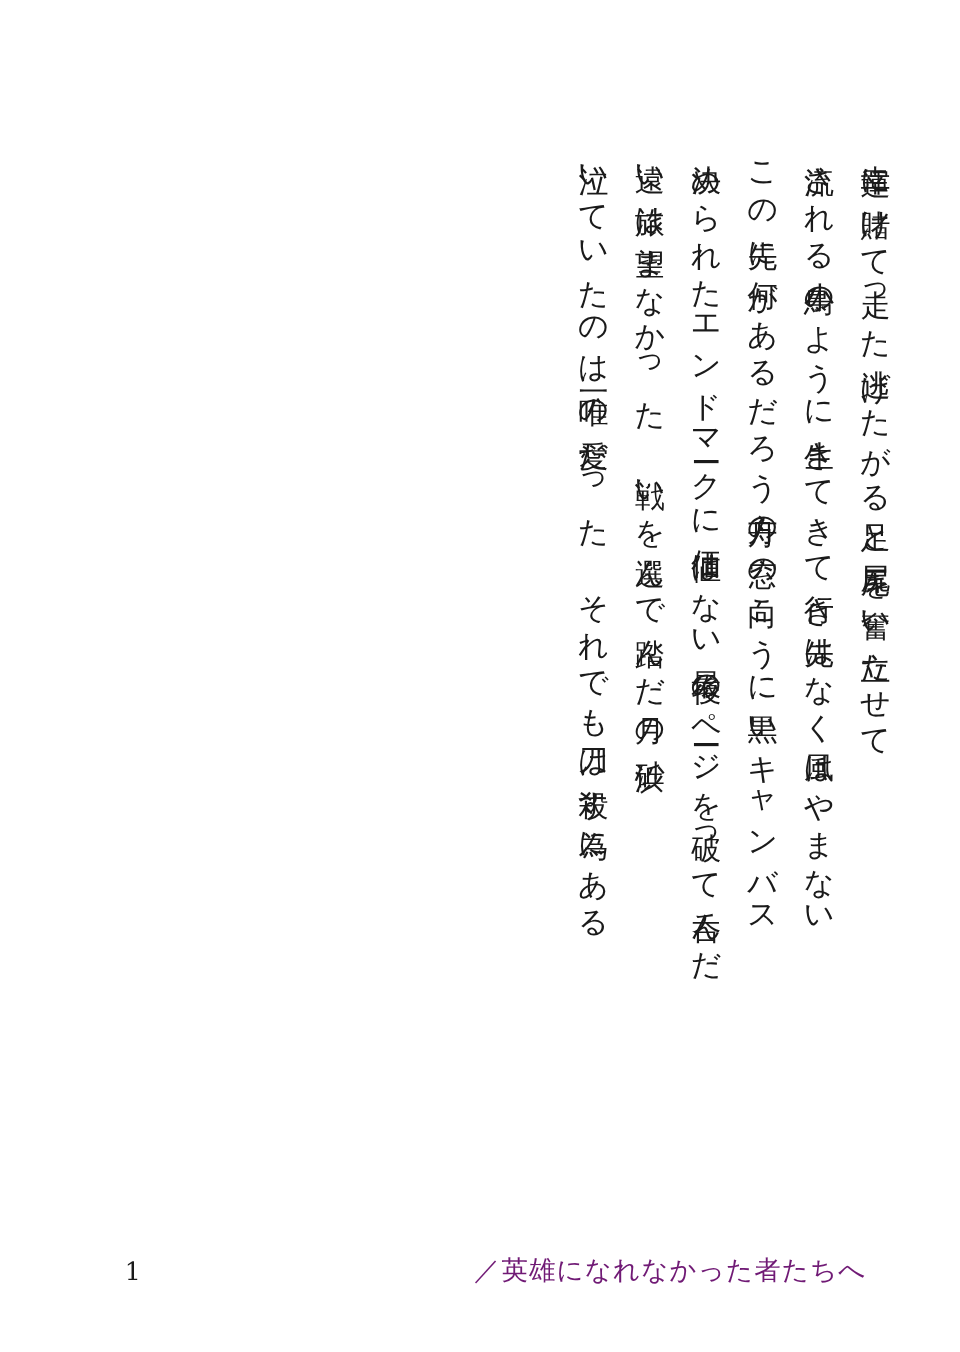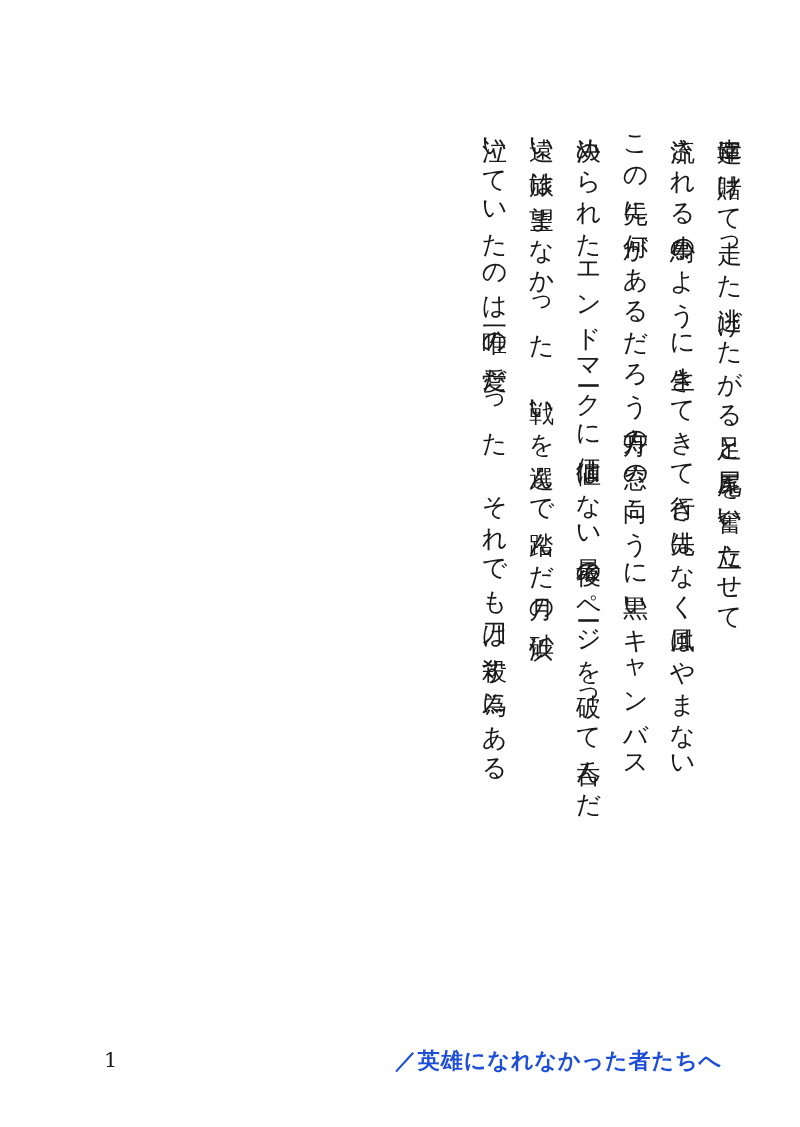--- a/index.html
+++ b/index.html
@@ -68,24 +68,23 @@
     font-family: "DejaVu Serif", "Liberation Serif", serif;
   }
 
   .footer-title {
     position: absolute;
     right: 78px;
     bottom: 0;
     font-size: 22px;
     line-height: 30px;
     letter-spacing: 1px;
-    color: #1d4ed8;
+    color: #701a75;
     font-family: "DejaVu Serif", "Liberation Serif", serif;
     white-space: pre;
-    font-weight: bold;
   }
 </style>
 </head>
 <body>
 
 <div class="page">
 
   <div class="poem-body">
     <div class="poem-line">幸運に賭けて走った逃げたがる足と尻尾を奮い立たせて</div>
     <div class="poem-line">流される小鳥のように生きてきて行き先はなく風はやまない</div>

